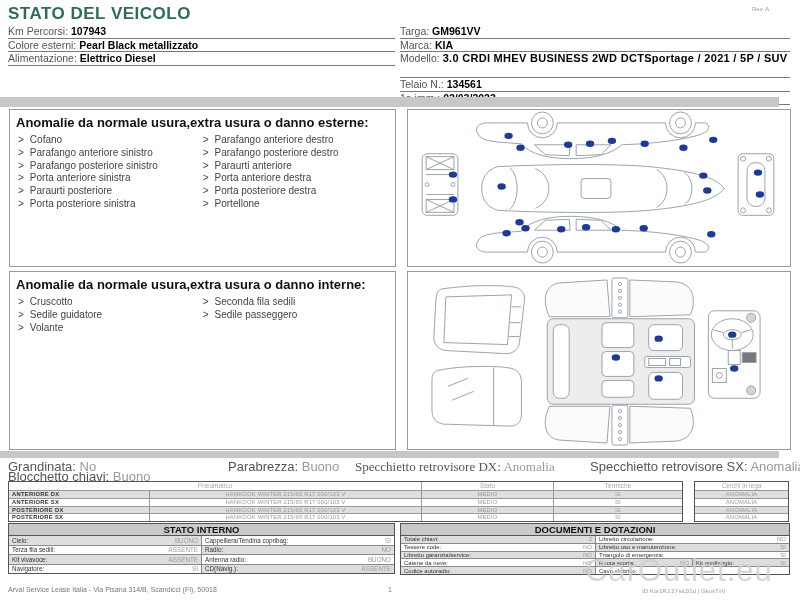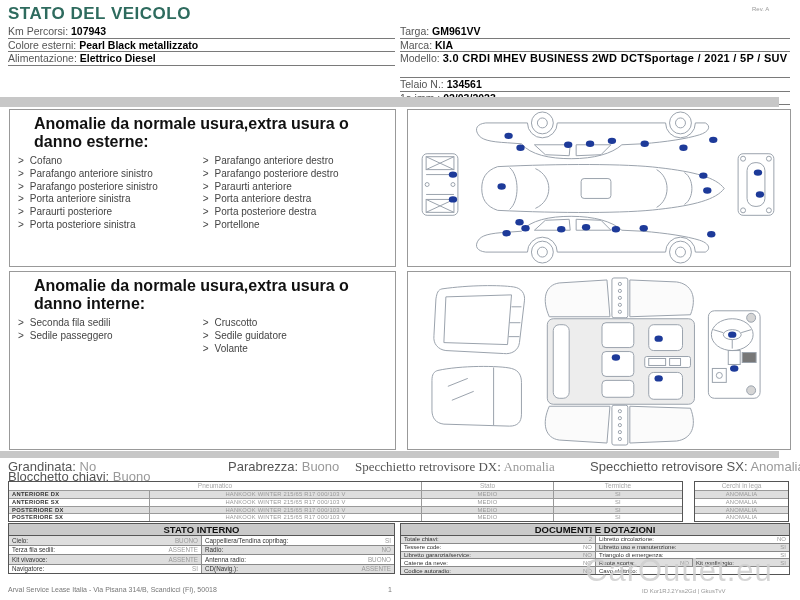--- a/index.html
+++ b/index.html
@@ -17,21 +17,21 @@
 
   .greybar { position:absolute; left:0; width:779px; background:#c7c7c7; }
   .bar1 { top:97px; height:10px; }
   .bar2 { top:451px; height:7px; }
 
   .box { position:absolute; border:1px solid #999; background:#fff; }
   .box1 { left:9px;  top:109px; width:385px; height:156px; }
   .box2 { left:407px; top:109px; width:382px; height:156px; }
   .box3 { left:9px;  top:271px; width:385px; height:177px; }
   .box4 { left:407px; top:271px; width:382px; height:177px; }
-  .box-title { margin:5px 24px 3px; font-size:16px; font-weight:bold; color:#111; }
+  .box-title { margin:5px 6px 3px; font-size:13px; font-weight:bold; color:#111; }
   .cols { display:flex; margin-left:8px; }
   .cols ul { list-style:none; margin:1px 0 0 0; padding:0; width:49%; font-size:10px; color:#444; }
   .cols li { line-height:12.8px; white-space:nowrap; }
   .cols li::before { content:">"; margin-right:6px; }
 
   .cond { position:absolute; font-size:13px; color:#555; white-space:nowrap; }
   .cond .cv { color:#999; }
   .cond1 { left:8px;   top:459px; }
   .cond2 { left:228px; top:459px; }
   .cond3 { left:355px; top:459px;font-family:Liberation Serif, serif; }
@@ -185,27 +185,27 @@
         <ellipse cx="350" cy="62" rx="4.2" ry="3.2"></ellipse>
         <ellipse cx="352" cy="84" rx="4.2" ry="3.2"></ellipse>
       </g>
     </svg>
   </div>
 
   <div class="box box3">
     <div class="box-title">Anomalie da normale usura,extra usura o danno interne:</div>
     <div class="cols">
       <ul>
-        <li>Seconda fila sedili</li>
-        <li>Sedile passeggero</li>
-      </ul>
-      <ul>
         <li>Cruscotto</li>
         <li>Sedile guidatore</li>
         <li>Volante</li>
+      </ul>
+      <ul>
+        <li>Seconda fila sedili</li>
+        <li>Sedile passeggero</li>
       </ul>
     </div>
   </div>
 
   <div class="box box4">
     <svg class="diagram" width="379" height="175" viewBox="0 0 381 176" xmlns="http://www.w3.org/2000/svg">
       <g class="ln">
         <g transform="translate(18,12)">
           <path d="M14 4 C42 0 72 0 86 2 C94 3 98 9 97 16 L92 58 C91 66 84 70 76 69 L18 66 C10 65 5 59 6 51 L8 14 C9 8 10 5 14 4 Z"></path>
           <path d="M18 12 L84 10 L80 60 L16 58 Z"></path>

